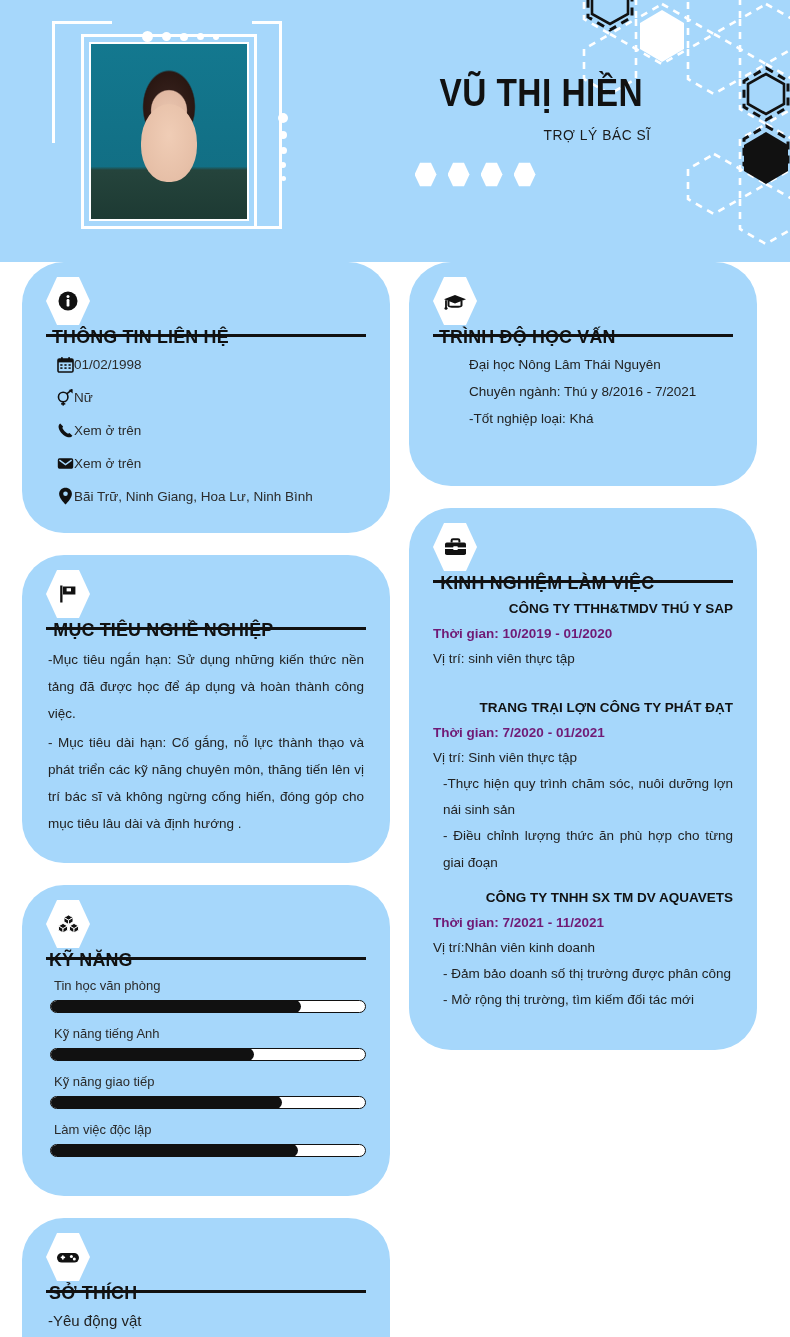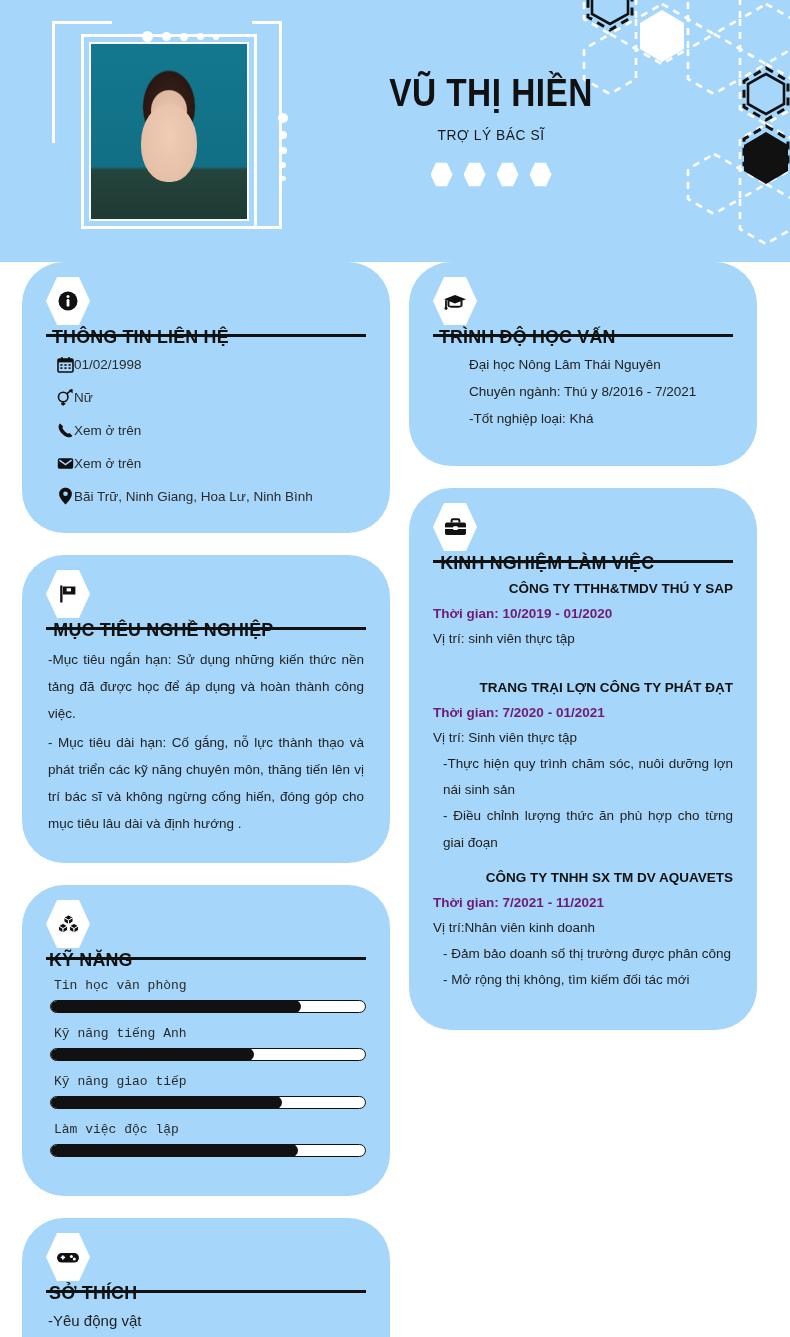--- a/index.html
+++ b/index.html
@@ -67,21 +67,21 @@
     width:56px; height:78px;
     border-radius:50% 50% 46% 46%;
     background: radial-gradient(ellipse at 50% 40%, #f0cdb6 0%, #e6bfa7 70%, #d9b099 100%);
   }
   .dots-top { position: absolute; left: 90px; top: 14px; display: flex; align-items: center; gap: 9px; }
   .dots-top i { display:block; background:#fff; border-radius:50%; }
   .dots-right { position: absolute; right: -6px; top: 96px; display: flex; flex-direction: column; align-items: center; gap: 8px; }
   .dots-right i { display:block; background:#fff; border-radius:50%; }
 
   
-  .name-block { position: absolute; left: 300px; top: 72px; width: 382px; text-align: center; }
+  .name-block { position: absolute; left: 284px; top: 72px; width: 382px; text-align: right; }
   .name {
     font-size: 38px;
     font-weight: bold;
     letter-spacing: 0.5px;
     color: #111111;
     transform: scaleX(0.88);
     transform-origin: center;
   }
   .role {
     margin-top: 11px;
@@ -144,21 +144,21 @@
     line-height: 2.0;
     color: #222222;
     text-align: justify;
     padding: 2px 2px 0 2px;
   }
 
   
   .edu-line { font-size: 13.5px; line-height: 2.0; color: #222222; padding-left: 4px; margin-left: 32px; }
 
   
-  .skills { padding: 4px 0 0 4px; font-family: Liberation Mono, monospace; }
+  .skills { padding: 4px 0 0 4px; }
   .skill { margin-bottom: 13px; }
   .skill-label { font-size: 13px; color: #2b2b2b; margin-bottom: 7px; padding-left: 4px; }
   .bar {
     position: relative;
     height: 13px;
     border: 1.5px solid #111111;
     border-radius: 8px;
     background: #ffffff;
     overflow: hidden;
   }
@@ -413,21 +413,21 @@
         </div>
         <div class="rule"></div>
         <div class="hobby-line">-Yêu động vật</div>
         <div class="hobby-line">- đọc sách</div>
       </div>
 
     </div>
 
     <div class="col-right">
 
-      <div class="card right" style="padding-bottom:34px;">
+      <div class="card right" style="padding-bottom:54px;">
         <div class="card-head">
           <div class="hex-icon">
             <svg width="24" height="19" viewBox="0 0 24 19">
               <polygon points="12,3 23,7.2 12,11.4 1,7.2" fill="#111"></polygon>
               <path d="M5.5 9 V13.4 C5.5 15.3 18.5 15.3 18.5 13.4 V9" fill="none" stroke="#111" stroke-width="2"></path>
               <line x1="3" y1="8.2" x2="3" y2="15.4" stroke="#111" stroke-width="1.8"></line>
               <circle cx="3" cy="16.2" r="1.5" fill="#111"></circle>
             </svg>
           </div>
           <div class="card-title">TRÌNH ĐỘ HỌC VẤN</div>
@@ -466,20 +466,20 @@
           <div class="job-pos">Vị trí: Sinh viên thực tập</div>
           <div class="job-bullet">-Thực hiện quy trình chăm sóc, nuôi dưỡng lợn nái sinh sản</div>
           <div class="job-bullet">- Điều chỉnh lượng thức ăn phù hợp cho từng giai đoạn</div>
         </div>
 
         <div class="job" style="margin-top:10px;">
           <div class="job-title">CÔNG TY TNHH SX TM DV AQUAVETS</div>
           <div class="job-time">Thời gian: 7/2021 - 11/2021</div>
           <div class="job-pos">Vị trí:Nhân viên kinh doanh</div>
           <div class="job-bullet">- Đảm bảo doanh số thị trường được phân công</div>
-          <div class="job-bullet">- Mở rộng thị không, tìm kiếm đối tác mới</div>
+          <div class="job-bullet">- Mở rộng thị trường, tìm kiếm đối tác mới</div>
         </div>
 
       </div>
 
     </div>
   </div>
 </div>
 
 </body></html>

